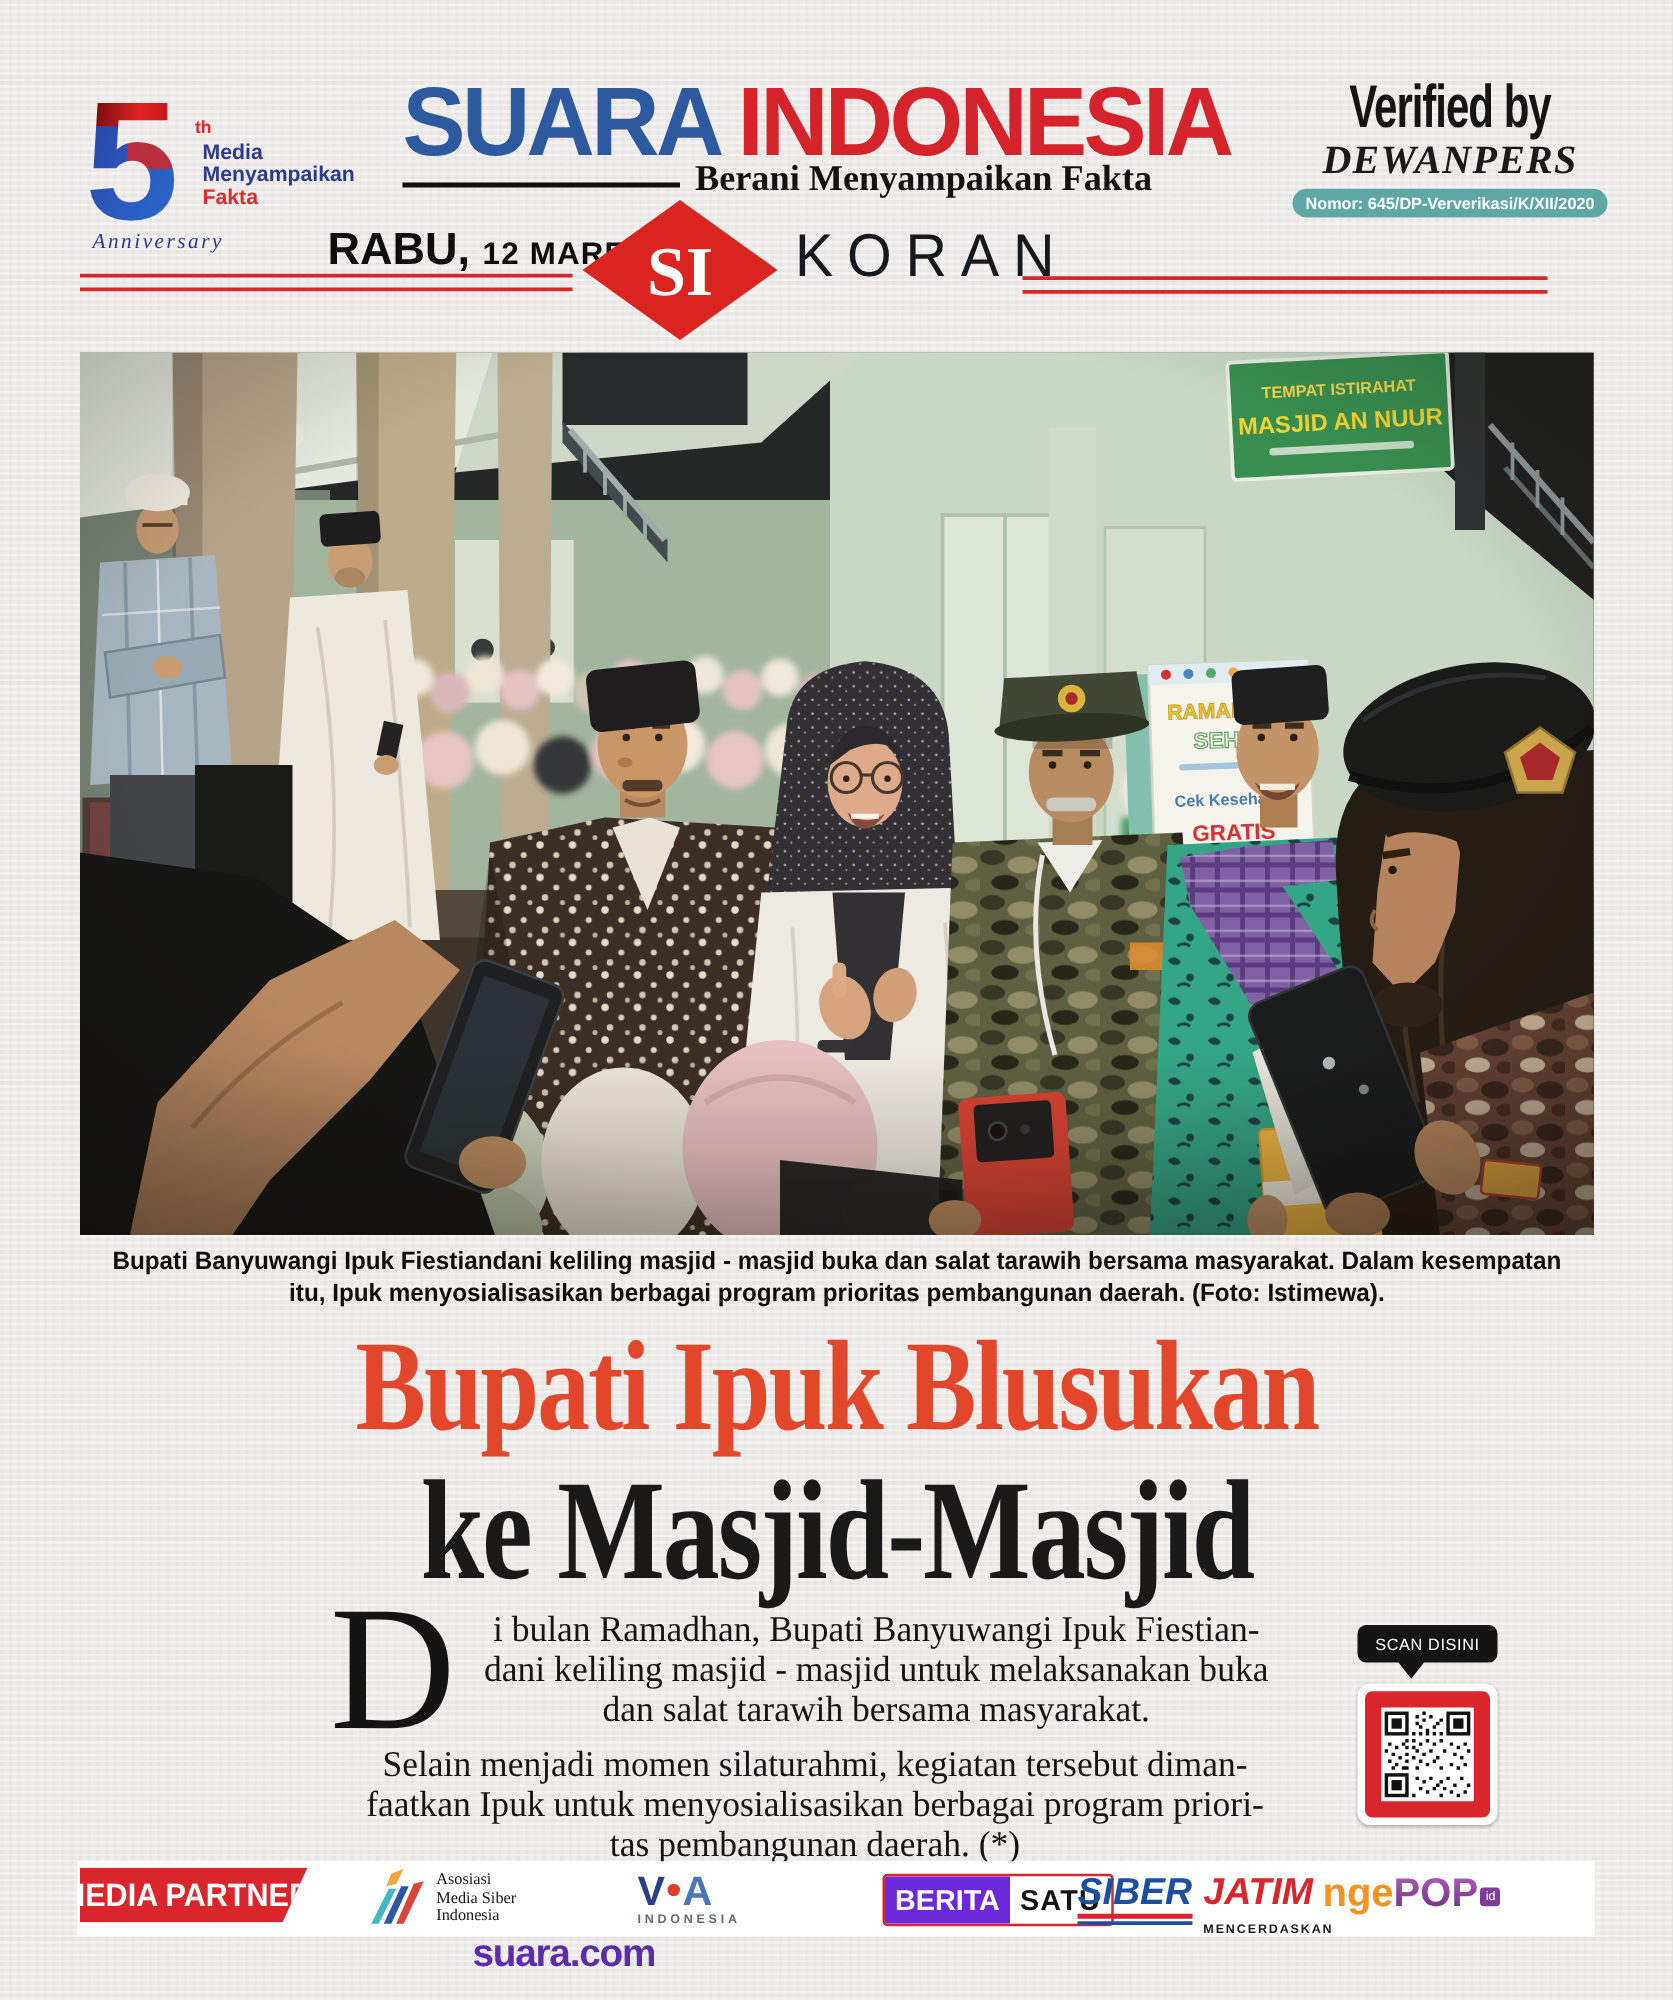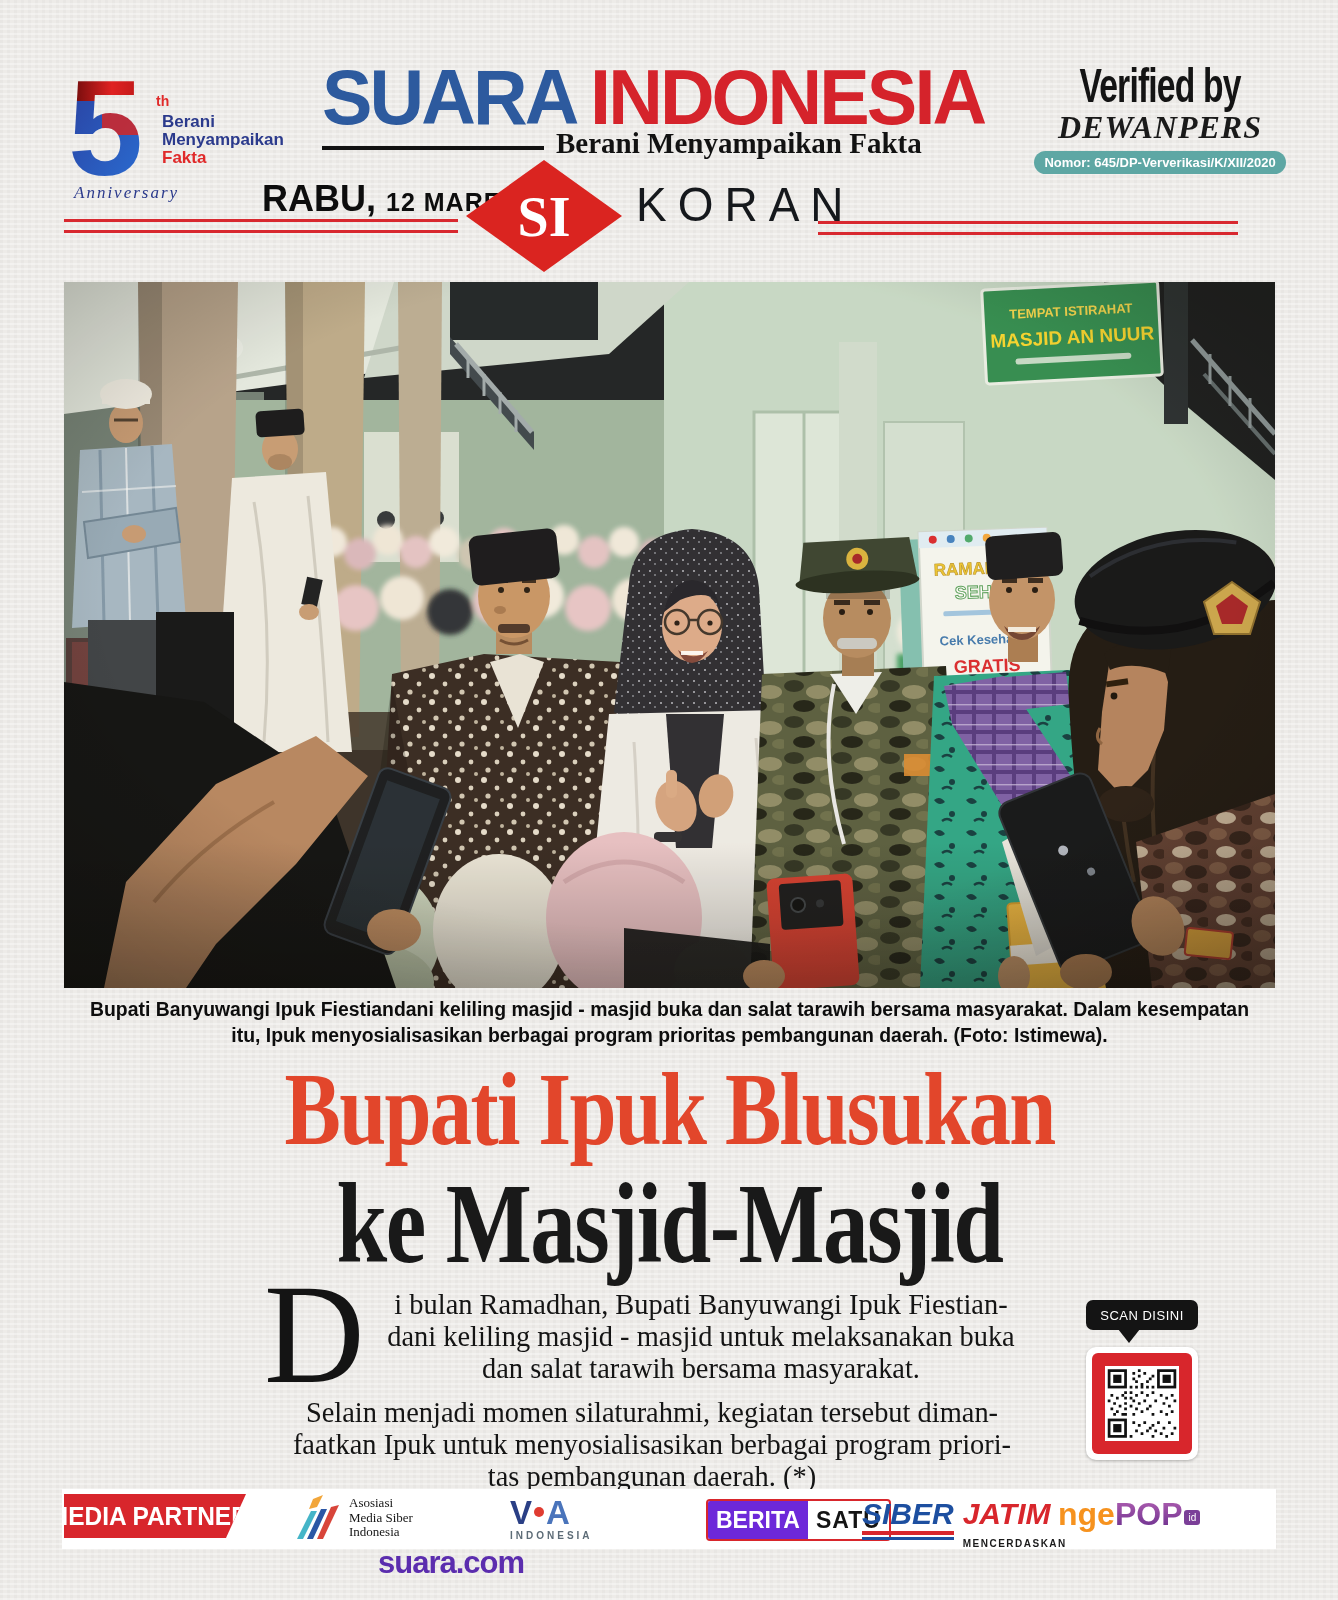--- a/index.html
+++ b/index.html
@@ -89,21 +89,21 @@
           </clipPath>
       </defs>
       <g clip-path="url(#c5)">
         <rect x="0" y="0" width="80" height="122" fill="url(#g5b)"></rect>
         <rect x="0" y="0" width="80" height="38" fill="url(#g5r)"></rect>
         <rect x="30" y="38" width="50" height="34" fill="#d32626" opacity=".85"></rect>
       </g>
     </svg>
     <span class="abs" style="left:84px;top:38px;color:#e02a2a;font-weight:bold;font-size:14px;">th</span>
     <div class="abs ann-txt" style="left:90px;top:58px;">
-      <div>Berani</div>
+      <div>Media</div>
       <div>Menyampaikan</div>
       <div class="fk">Fakta</div>
     </div>
     <div class="abs ann-script" style="left:2px;top:128px;">Anniversary</div>
   </div>
 
   <div class="abs masthead" style="left:322px;top:52px;">
     <span class="w1">SUARA</span><span class="w2">INDONESIA</span>
   </div>
   <div class="abs mast-rule" style="left:322px;top:146px;width:222px;"></div>

